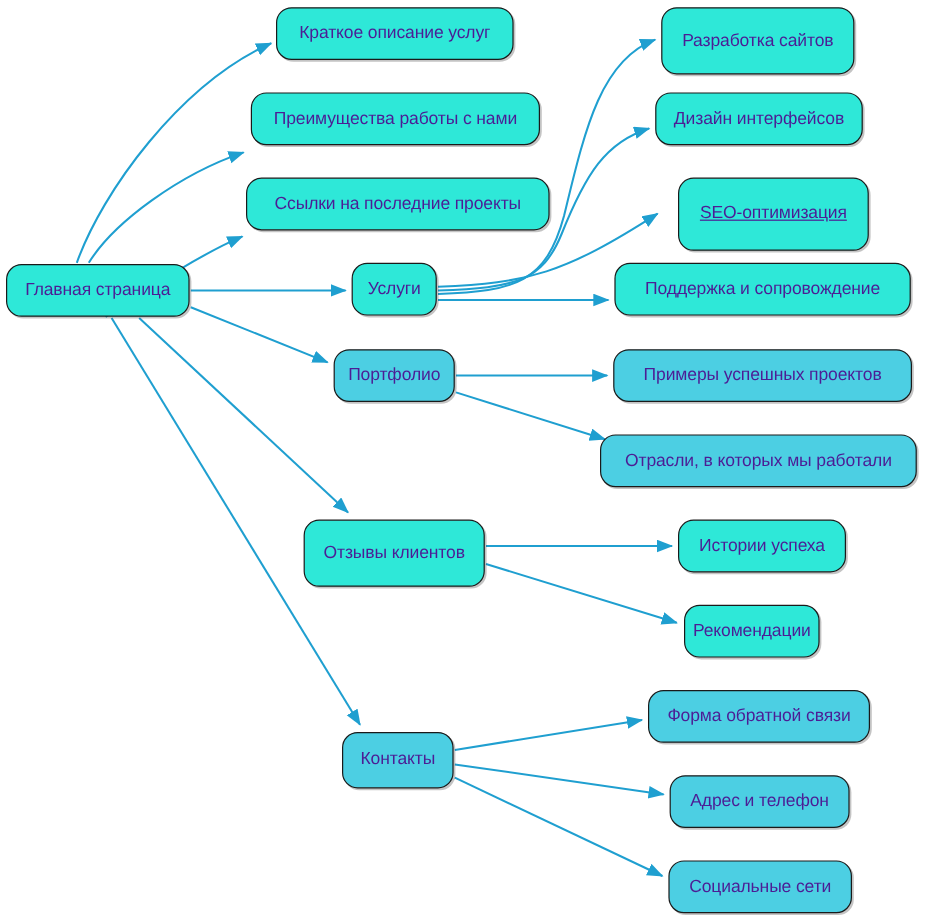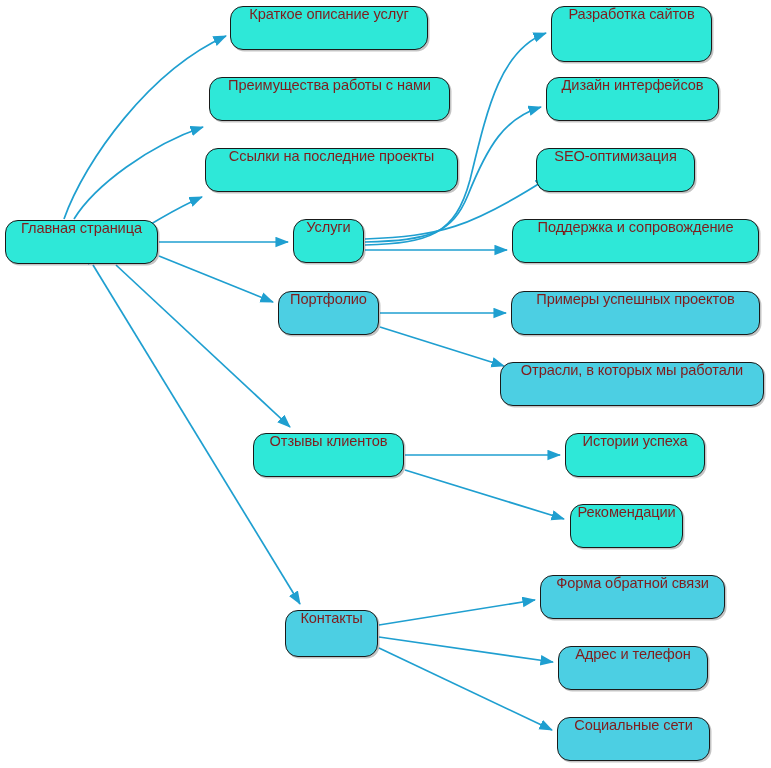--- a/index.html
+++ b/index.html
@@ -2,22 +2,22 @@
 <html><head>
 <meta charset="utf-8">
 <style>
   html,body{margin:0;padding:0;background:#ffffff;}
   body{width:771px;height:768px;overflow:hidden;
        font-family:"Liberation Sans","DejaVu Sans",sans-serif;}
   #canvas{position:relative;width:771px;height:768px;background:#ffffff;}
   #edges{position:absolute;left:0;top:0;width:771px;height:768px;}
   .node{position:absolute;box-sizing:border-box;
         border:1.6px solid #1a1a1a;border-radius:13px;
-        display:flex;justify-content:center;
-        color:#7f1d1d;font-size:14.6px;line-height:1;
+        display:flex;align-items:center;justify-content:center;
+        color:#4c1d95;font-size:14.6px;line-height:1;
         white-space:nowrap;letter-spacing:-0.1px;
         box-shadow:1.5px 1.5px 0 rgba(60,60,60,.30);}
   .node.teal{background:#2ee8d8;}
   .node.blue{background:#4ccfe3;border-radius:13px;}
   .node-label{pointer-events:none;}
 </style>
 </head>
 <body>
 
 <div id="canvas">
@@ -65,36 +65,36 @@
       </div>
       <div class="node teal" style="left: 293px; top: 219px; width: 71px; height: 44px;">
         <span class="node-label">Услуги</span>
       </div>
       <div class="node teal" style="left: 551px; top: 6px; width: 161px; height: 56px;">
         <span class="node-label">Разработка сайтов</span>
       </div>
       <div class="node teal" style="left: 546px; top: 77px; width: 173px; height: 44px;">
         <span class="node-label">Дизайн интерфейсов</span>
       </div>
-      <div class="node teal" style="left: 536px; top: 148px; width: 159px; height: 44px;">
+      <div class="node teal" style="left: 565px; top: 148px; width: 159px; height: 61px; text-decoration: underline;">
         <span class="node-label">SEO-оптимизация</span>
       </div>
       <div class="node teal" style="left: 512px; top: 219px; width: 247px; height: 44px;">
         <span class="node-label">Поддержка и сопровождение</span>
       </div>
       <div class="node blue" style="left: 278px; top: 291px; width: 101px; height: 44px;">
         <span class="node-label">Портфолио</span>
       </div>
       <div class="node blue" style="left: 511px; top: 291px; width: 249px; height: 44px;">
         <span class="node-label">Примеры успешных проектов</span>
       </div>
       <div class="node blue" style="left: 500px; top: 362px; width: 264px; height: 44px;">
         <span class="node-label">Отрасли, в которых мы работали</span>
       </div>
-      <div class="node teal" style="left: 253px; top: 433px; width: 151px; height: 44px;">
+      <div class="node teal" style="left: 253px; top: 433px; width: 151px; height: 56px;">
         <span class="node-label">Отзывы клиентов</span>
       </div>
       <div class="node teal" style="left: 565px; top: 433px; width: 140px; height: 44px;">
         <span class="node-label">Истории успеха</span>
       </div>
       <div class="node teal" style="left: 570px; top: 504px; width: 113px; height: 44px;">
         <span class="node-label">Рекомендации</span>
       </div>
       <div class="node blue" style="left: 285px; top: 610px; width: 93px; height: 47px;">
         <span class="node-label">Контакты</span>

